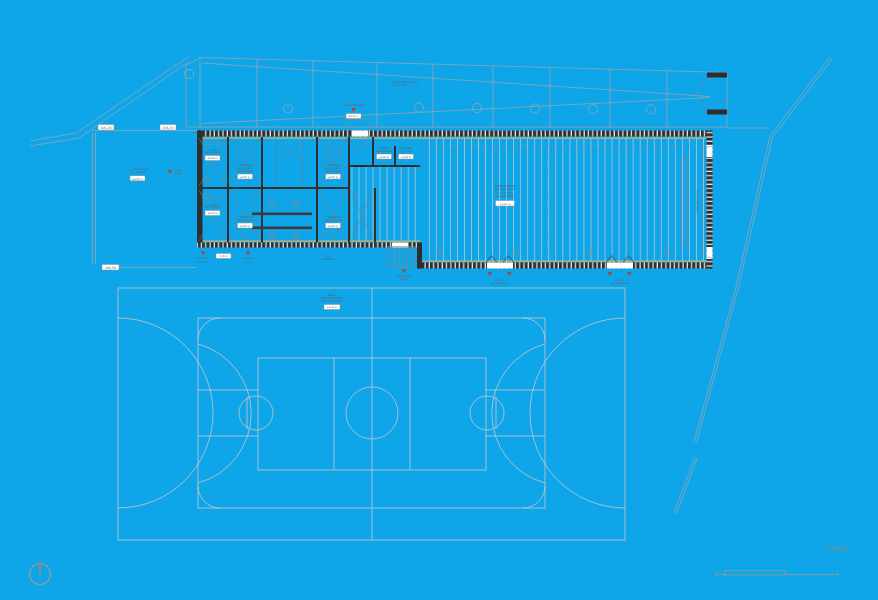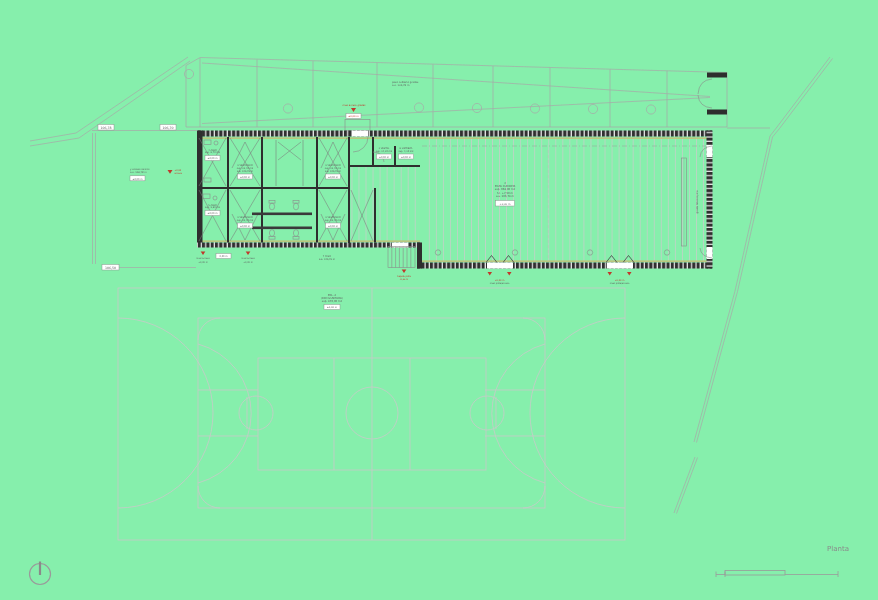--- a/index.html
+++ b/index.html
@@ -1,16 +1,16 @@
 <!DOCTYPE html>
 <html><head>
 <meta charset="utf-8">
 <style>
   html,body{margin:0;padding:0;background:#ffffff;}
-  #canvas{position:relative;width:878px;height:600px;background:#86efac;overflow:hidden;
+  #canvas{position:relative;width:878px;height:600px;background:#0ea5e9;overflow:hidden;
           font-family:"DejaVu Sans", sans-serif;}
   svg{display:block}
   text{font-family:"DejaVu Sans", sans-serif;}
   .t{fill:#5f5f5f;}
   .tr{fill:#c0392b;}
   .box{fill:#ffffff;stroke:#8a8a8a;stroke-width:0.45;}
   .thin{stroke:#a8a8a8;stroke-width:0.7;fill:none;}
   .court{stroke:#c9c9c9;stroke-width:0.8;fill:none;}
   .part{stroke:#2e2e2e;stroke-width:2;fill:none;}
   .xline{stroke:#7a7a7a;stroke-width:0.55;fill:none;}

